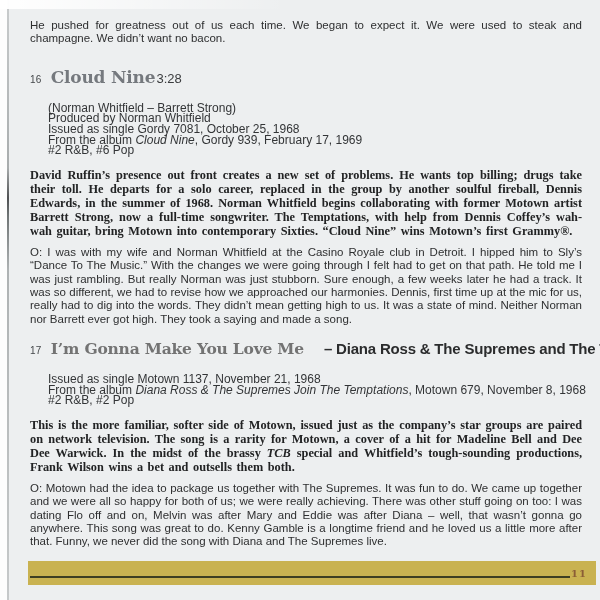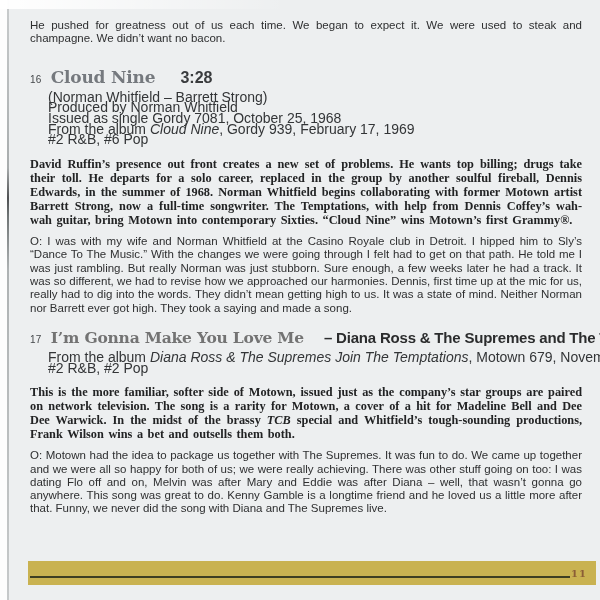--- a/index.html
+++ b/index.html
@@ -14,22 +14,22 @@
   .body-text{font-size:11.5px;line-height:13.3px;text-align:justify;margin:0;color:#2e2f30;}
   .intro{margin-top:19px;}
   .track-heading{display:flex;align-items:baseline;white-space:nowrap;margin:0;}
   .t16-heading{margin-top:21px;}
   .t17-heading{margin-top:13px;}
   .track-num{font-size:10px;font-weight:normal;color:#44474a;margin-right:9px;letter-spacing:.3px;}
   .track-title{font-family:"DejaVu Serif",serif;font-weight:bold;letter-spacing:-0.2px;}
   .t16-title{font-size:17px;color:#75797e;}
   .t17-title{font-size:15.5px;color:#737373;}
   .track-artists{font-size:15px;font-weight:bold;color:#2b2c2d;margin-left:20px;letter-spacing:-0.2px;}
-  .track-duration{font-size:16px;font-weight:bold;color:#3a3c3e;margin-left:25px;}
-  .credits{margin-top:5px;margin-left:18px;font-size:14px;line-height:10.7px;color:#333537;}
+  .track-duration{font-size:13px;font-weight:normal;color:#3a3c3e;margin-left:1px;}
+  .credits{margin-top:16px;margin-left:18px;font-size:12px;line-height:10.7px;color:#333537;}
   .credits .c-line{white-space:nowrap;}
   .commentary{font-family:"Liberation Serif",serif;font-weight:bold;font-size:12.3px;
     line-height:14px;text-align:justify;margin:12px 0 0 0;color:#222324;word-spacing:1.5px;}
   .quote{margin-top:8px;}
   .footer-bar{position:absolute;left:28px;right:4px;top:561px;height:24px;background:#c9b251;}
   .footer-line{position:absolute;left:2px;right:26px;top:15px;height:2px;background:#3e3e22;}
   .page-number{position:absolute;right:9px;bottom:6px;font-family:"DejaVu Serif",serif;
     font-weight:bold;font-size:10px;color:#8b5e36;letter-spacing:1px;margin-left:36px;}
   i{font-style:italic;}
 </style>
@@ -63,20 +63,21 @@
     </section>
 
     <section>
       <div class="track-heading t17-heading">
         <span class="track-num">17</span>
         <span class="track-title t17-title">I’m Gonna Make You Love Me</span>
         <span class="track-artists">– Diana Ross &amp; The Supremes and The Temptations</span>
         <span class="track-duration">3:07</span>
       </div>
       <div class="credits">
+        <div class="c-line">Issued as single Motown 1137, November 21, 1968</div>
         <div class="c-line"><span>From the album </span><i>Diana Ross &amp; The Supremes Join The Temptations</i><span>, Motown 679, November 8, 1968</span></div>
         <div class="c-line">#2 R&amp;B, #2 Pop</div>
       </div>
       <p class="commentary"><span>This is the more familiar, softer side of Motown, issued just as the company’s star groups are paired on network television. The song is a rarity for Motown, a cover of a hit for Madeline Bell and Dee Dee Warwick. In the midst of the brassy </span><i>TCB</i><span> special and Whitfield’s tough-sounding productions, Frank Wilson wins a bet and outsells them both.</span></p>
       <p class="body-text quote">O: Motown had the idea to package us together with The Supremes. It was fun to do. We came up together and we were all so happy for both of us; we were really achieving. There was other stuff going on too: I was dating Flo off and on, Melvin was after Mary and Eddie was after Diana – well, that wasn’t gonna go anywhere. This song was great to do. Kenny Gamble is a longtime friend and he loved us a little more after that. Funny, we never did the song with Diana and The Supremes live.</p>
     </section>
   </div>
 
   <div class="footer-bar">
     <div class="footer-line"></div>

